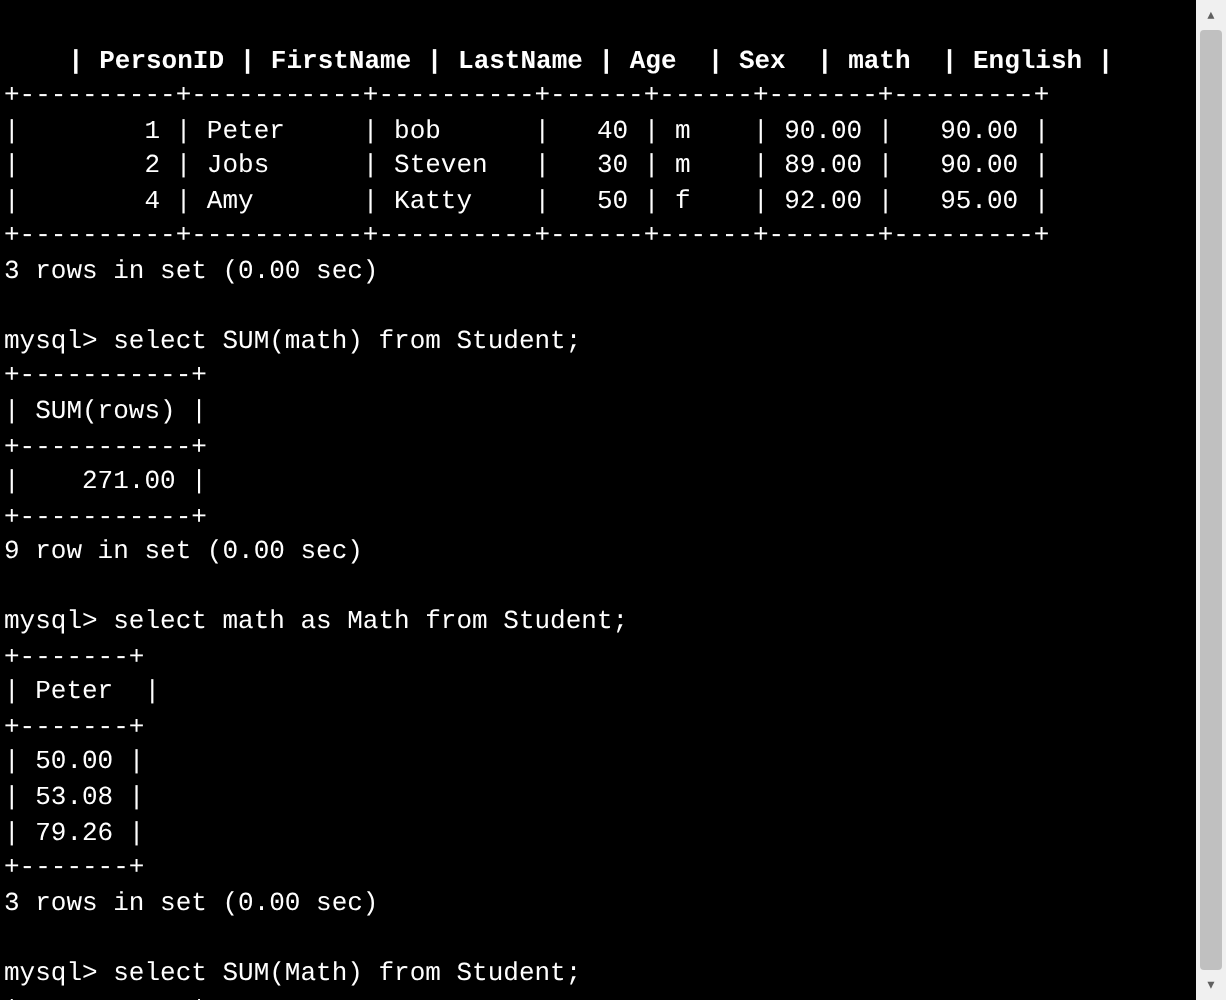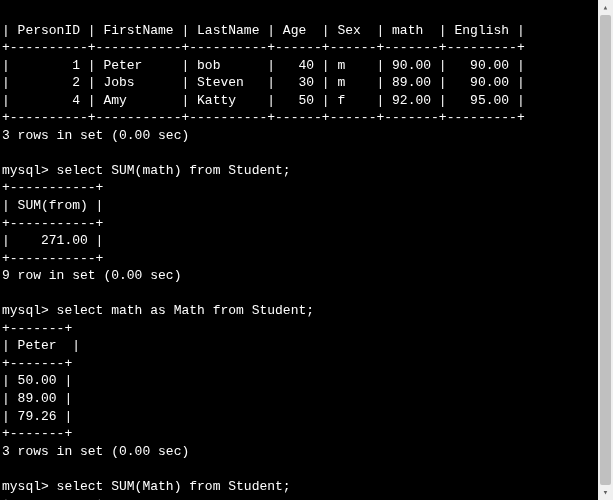--- a/index.html
+++ b/index.html
@@ -50,49 +50,50 @@
     .scrollbar-thumb {
       position: absolute;
       top: 15px;
       left: 2px;
       width: 11px;
       height: 470px;
       background: #c0c0c0;
       border-radius: 2px;
     }
     .header-row {
-      font-weight: normal;
+      font-weight: bold;
+      margin-left: 32px;
     }
   </style>
 </head>
 <body>
 
 <div class="terminal">
 <span class="header-row">| PersonID | FirstName | LastName | Age  | Sex  | math  | English |</span>
 <span>+----------+-----------+----------+------+------+-------+---------+</span>
 <span>|        1 | Peter     | bob      |   40 | m    | 90.00 |   90.00 |</span>
 <span>|        2 | Jobs      | Steven   |   30 | m    | 89.00 |   90.00 |</span>
 <span>|        4 | Amy       | Katty    |   50 | f    | 92.00 |   95.00 |</span>
 <span>+----------+-----------+----------+------+------+-------+---------+</span>
 <span>3 rows in set (0.00 sec)</span>
 
 <span>mysql&gt; select SUM(math) from Student;</span>
 <span>+-----------+</span>
-<span>| SUM(from) |</span>
+<span>| SUM(rows) |</span>
 <span>+-----------+</span>
 <span>|    271.00 |</span>
 <span>+-----------+</span>
 <span>9 row in set (0.00 sec)</span>
 
 <span>mysql&gt; select math as Math from Student;</span>
 <span>+-------+</span>
 <span>| Peter  |</span>
 <span>+-------+</span>
 <span>| 50.00 |</span>
-<span>| 89.00 |</span>
+<span>| 53.08 |</span>
 <span>| 79.26 |</span>
 <span>+-------+</span>
 <span>3 rows in set (0.00 sec)</span>
 
 <span>mysql&gt; select SUM(Math) from Student;</span>
 <span>+-----------+</span>
 
 
 
 

